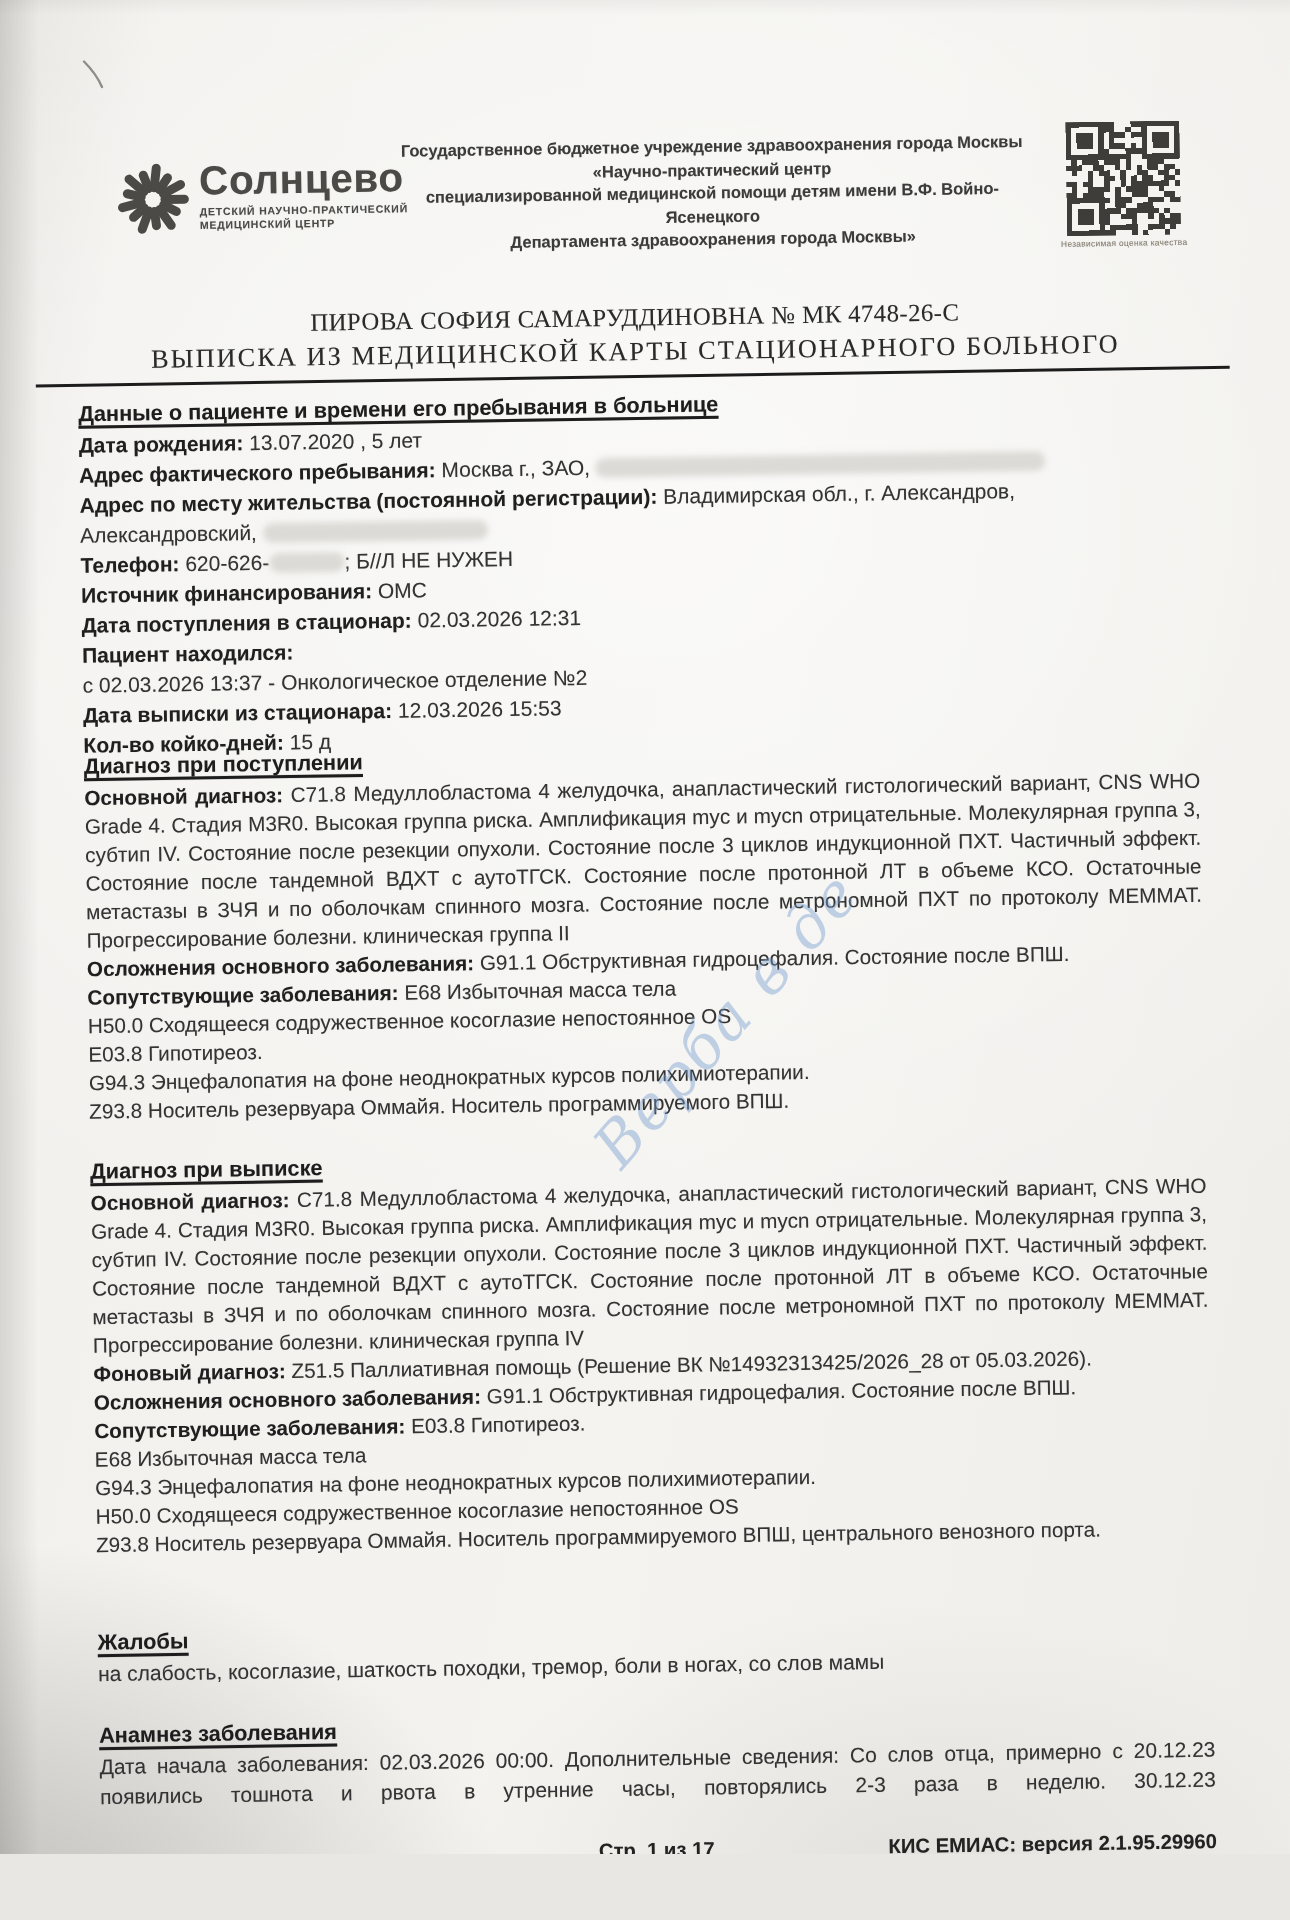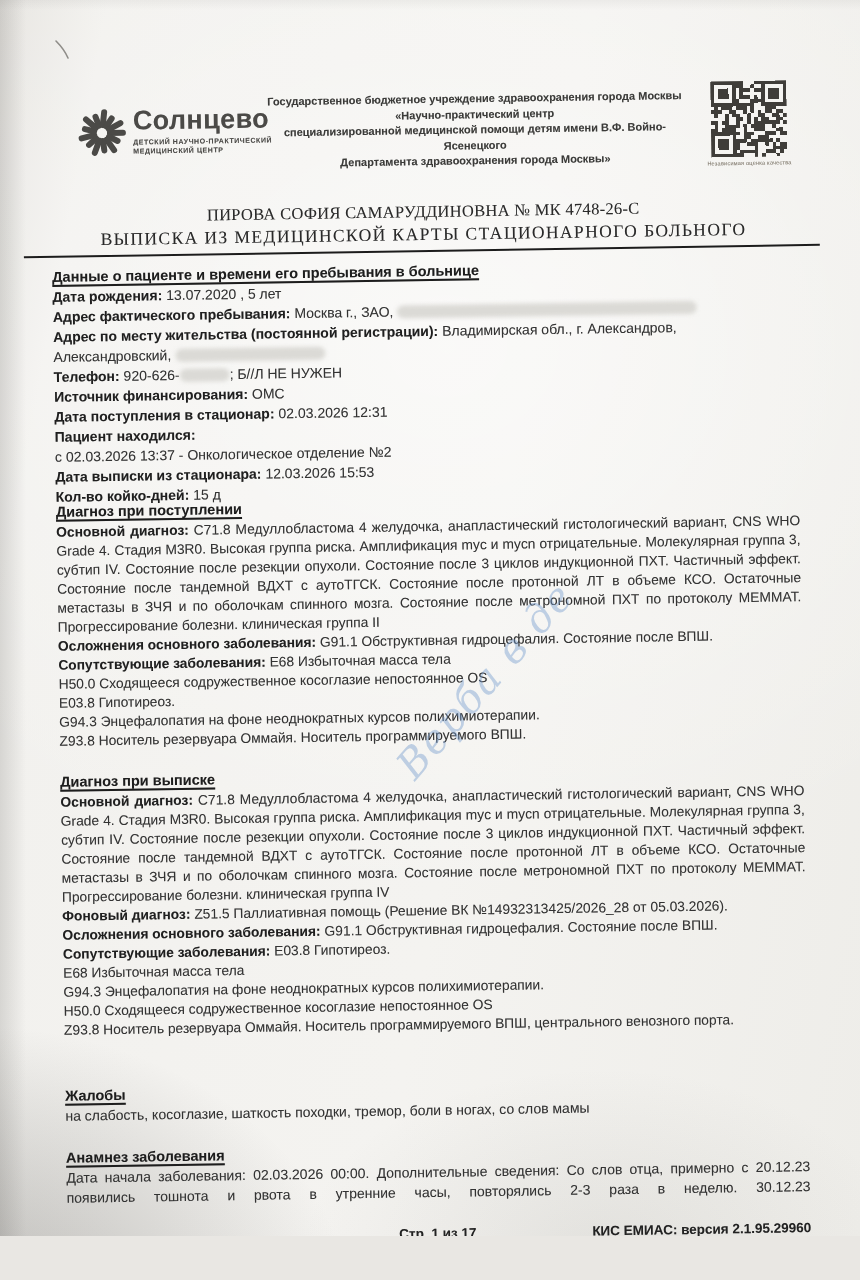--- a/index.html
+++ b/index.html
@@ -378,21 +378,21 @@
         <div class="title-line2">ВЫПИСКА ИЗ МЕДИЦИНСКОЙ КАРТЫ СТАЦИОНАРНОГО БОЛЬНОГО</div>
       </div>
       <div class="rule"></div>
 
       <div class="sec" style="top:261px">
         <div class="sec-heading">Данные о пациенте и времени его пребывания в больнице</div>
         <div class="line"><b>Дата рождения:</b> <span>13.07.2020 , 5 лет</span></div>
         <div class="line"><b>Адрес фактического пребывания:</b> <span>Москва г., ЗАО,</span> <span class="redact" style="width:300px"></span></div>
         <div class="line just"><b>Адрес по месту жительства (постоянной регистрации):</b> <span>Владимирская обл., г. Александров,</span></div>
         <div class="line"><span>Александровский,</span> <span class="redact" style="width:150px"></span></div>
-        <div class="line"><b>Телефон:</b> <span>920-626-</span><span class="redact" style="width:50px"></span><span>; Б//Л НЕ НУЖЕН</span></div>
+        <div class="line"><b>Телефон:</b> <span>620-626-</span><span class="redact" style="width:50px"></span><span>; Б//Л НЕ НУЖЕН</span></div>
         <div class="line"><b>Источник финансирования:</b> <span>ОМС</span></div>
         <div class="line"><b>Дата поступления в стационар:</b> <span>02.03.2026 12:31</span></div>
         <div class="line"><b>Пациент находился:</b></div>
         <div class="line"><span>с 02.03.2026 13:37 - Онкологическое отделение №2</span></div>
         <div class="line"><b>Дата выписки из стационара:</b> <span>12.03.2026 15:53</span></div>
         <div class="line"><b>Кол-во койко-дней:</b> <span>15 д</span></div>
       </div>
 
       <div class="sec dx" style="top:497px">
         <div class="sec-heading">Диагноз при поступлении</div>

